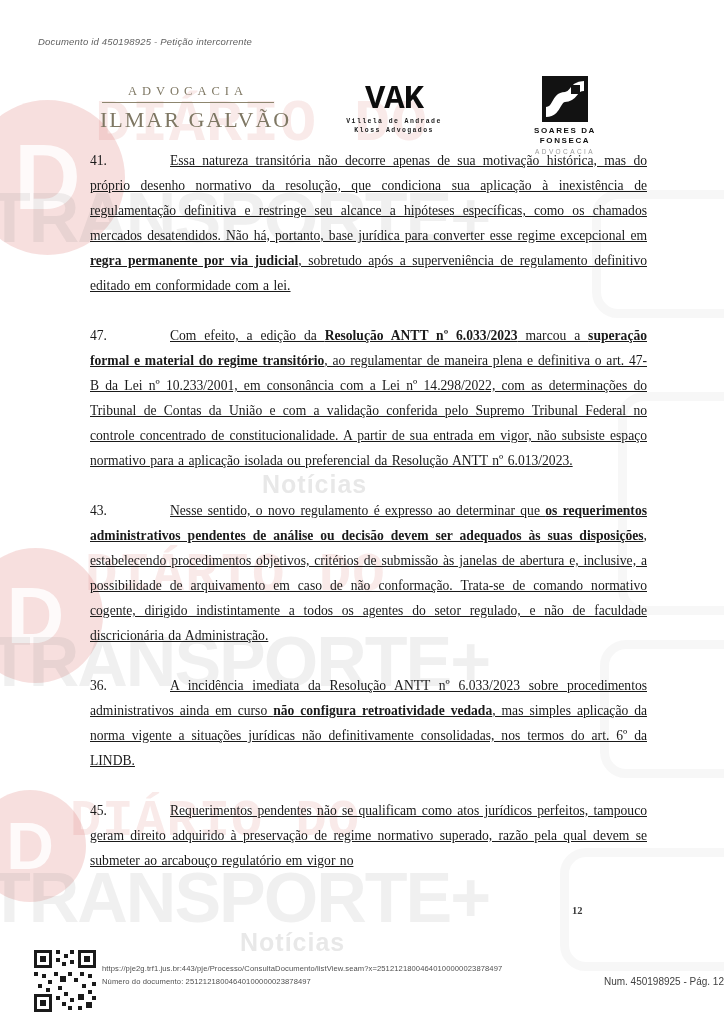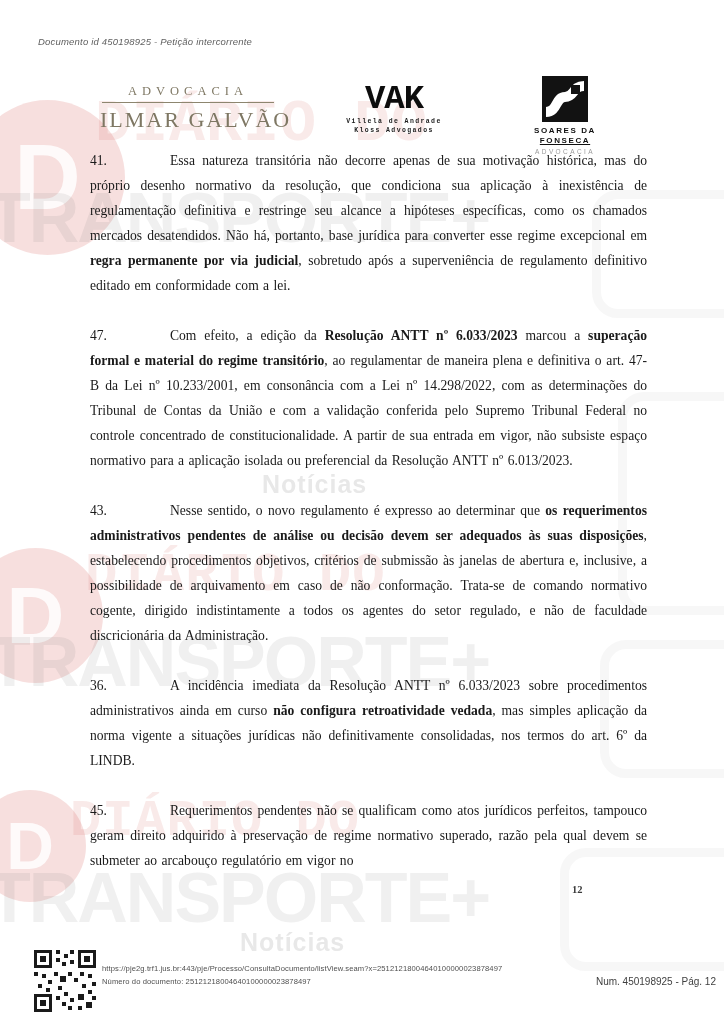--- a/index.html
+++ b/index.html
@@ -49,44 +49,44 @@
   .lh-ilmar .rule{border-bottom:1px solid #8d866f;margin:0 2px 4px 2px;}
   .lh-ilmar .name{font-size:22px;letter-spacing:2px;white-space:nowrap;}
   .lh-vak{position:absolute;left:338px;top:84px;width:112px;text-align:center;font-family:Liberation Mono, monospace;}
   .lh-vak .vak{font-size:34px;font-weight:800;letter-spacing:-1px;color:#0d0d0d;line-height:30px;transform:scaleY(0.95);}
   .lh-vak .tag{font-size:6.5px;font-weight:bold;color:#1c1c1c;letter-spacing:1.4px;line-height:8.5px;margin-top:4px;}
   .lh-soares{position:absolute;left:522px;top:76px;width:86px;text-align:center;font-family:"Liberation Sans", sans-serif;}
   .lh-soares .sq{display:block;margin:0 auto;}
   .lh-soares .l1{font-size:8px;font-weight:bold;color:#101010;letter-spacing:1.6px;line-height:10px;margin-top:4px;}
   .lh-soares .l3{font-size:6.5px;color:#9a9a9a;letter-spacing:2.4px;line-height:9px;margin-top:1px;}
   
-  .body-col{position:absolute;left:90px;top:148px;width:557px;}
+  .body-col{position:absolute;left:90px;top:148px;width:557px;text-decoration:underline;}
   .para{
     position:relative;
     font-size:13.6px;line-height:25px;
     text-align:justify;text-indent:80px;
     margin:0 0 25px 0;
     word-spacing:1px;
   }
   .para-num{position:absolute;left:0;top:0;text-indent:0;}
   .para b{font-weight:bold;}
   .page-num{
-    position:absolute;left:572px;top:884px;
+    position:absolute;left:572px;top:905px;
     font-size:10.5px;font-weight:bold;color:#3a3a3a;
     font-family:"Liberation Serif", serif;
   }
   
   .qr{position:absolute;left:34px;top:950px;}
   .sig-block{
     position:absolute;left:102px;top:963px;
     font-family:"Liberation Sans", sans-serif;
     font-size:7.6px;color:#4f4f4f;line-height:12.5px;letter-spacing:0.1px;
   }
   .num-ref{
-    position:absolute;right:8px;top:976px;
+    position:absolute;right:0;top:976px;
     font-family:"Liberation Sans", sans-serif;
     font-size:10px;color:#3f3f3f;
   }
 </style>
 </head>
 <body>
 
 <div class="page">
 
   <div class="wm-layer">
@@ -133,21 +133,21 @@
       <div class="tag" style="margin-top:0;">Kloss Advogados</div>
     </div>
 
     <div class="lh-soares">
       <svg class="sq" width="46" height="46" viewBox="0 0 46 46">
         <rect width="46" height="46" fill="#121212"></rect>
         <path d="M4 36 C 16 36 13 21 23 21 C 33 21 30 10 42 10" stroke="#ffffff" stroke-width="10" fill="none"></path>
         <rect x="29" y="9" width="9" height="9" fill="#121212"></rect>
       </svg>
       <div class="l1">SOARES DA</div>
-      <div class="l1" style="margin-top:0;text-decoration:underline;">FONSECA</div>
+      <div class="l1" style="margin-top:0;">FONSECA</div>
       <div class="l3">ADVOCACIA</div>
     </div>
 
     <div class="body-col" id="paragraphs">
   <p class="para">
     <span class="para-num">41.</span>
     <span class="para-text"><span>Essa natureza transitória não decorre apenas de sua motivação histórica, mas do próprio desenho normativo da resolução, que condiciona sua aplicação à inexistência de regulamentação definitiva e restringe seu alcance a hipóteses específicas, como os chamados mercados desatendidos. Não há, portanto, base jurídica para converter esse regime excepcional em </span><b>regra permanente por via judicial</b><span>, sobretudo após a superveniência de regulamento definitivo editado em conformidade com a lei.</span></span>
   </p>
 
   <p class="para">

